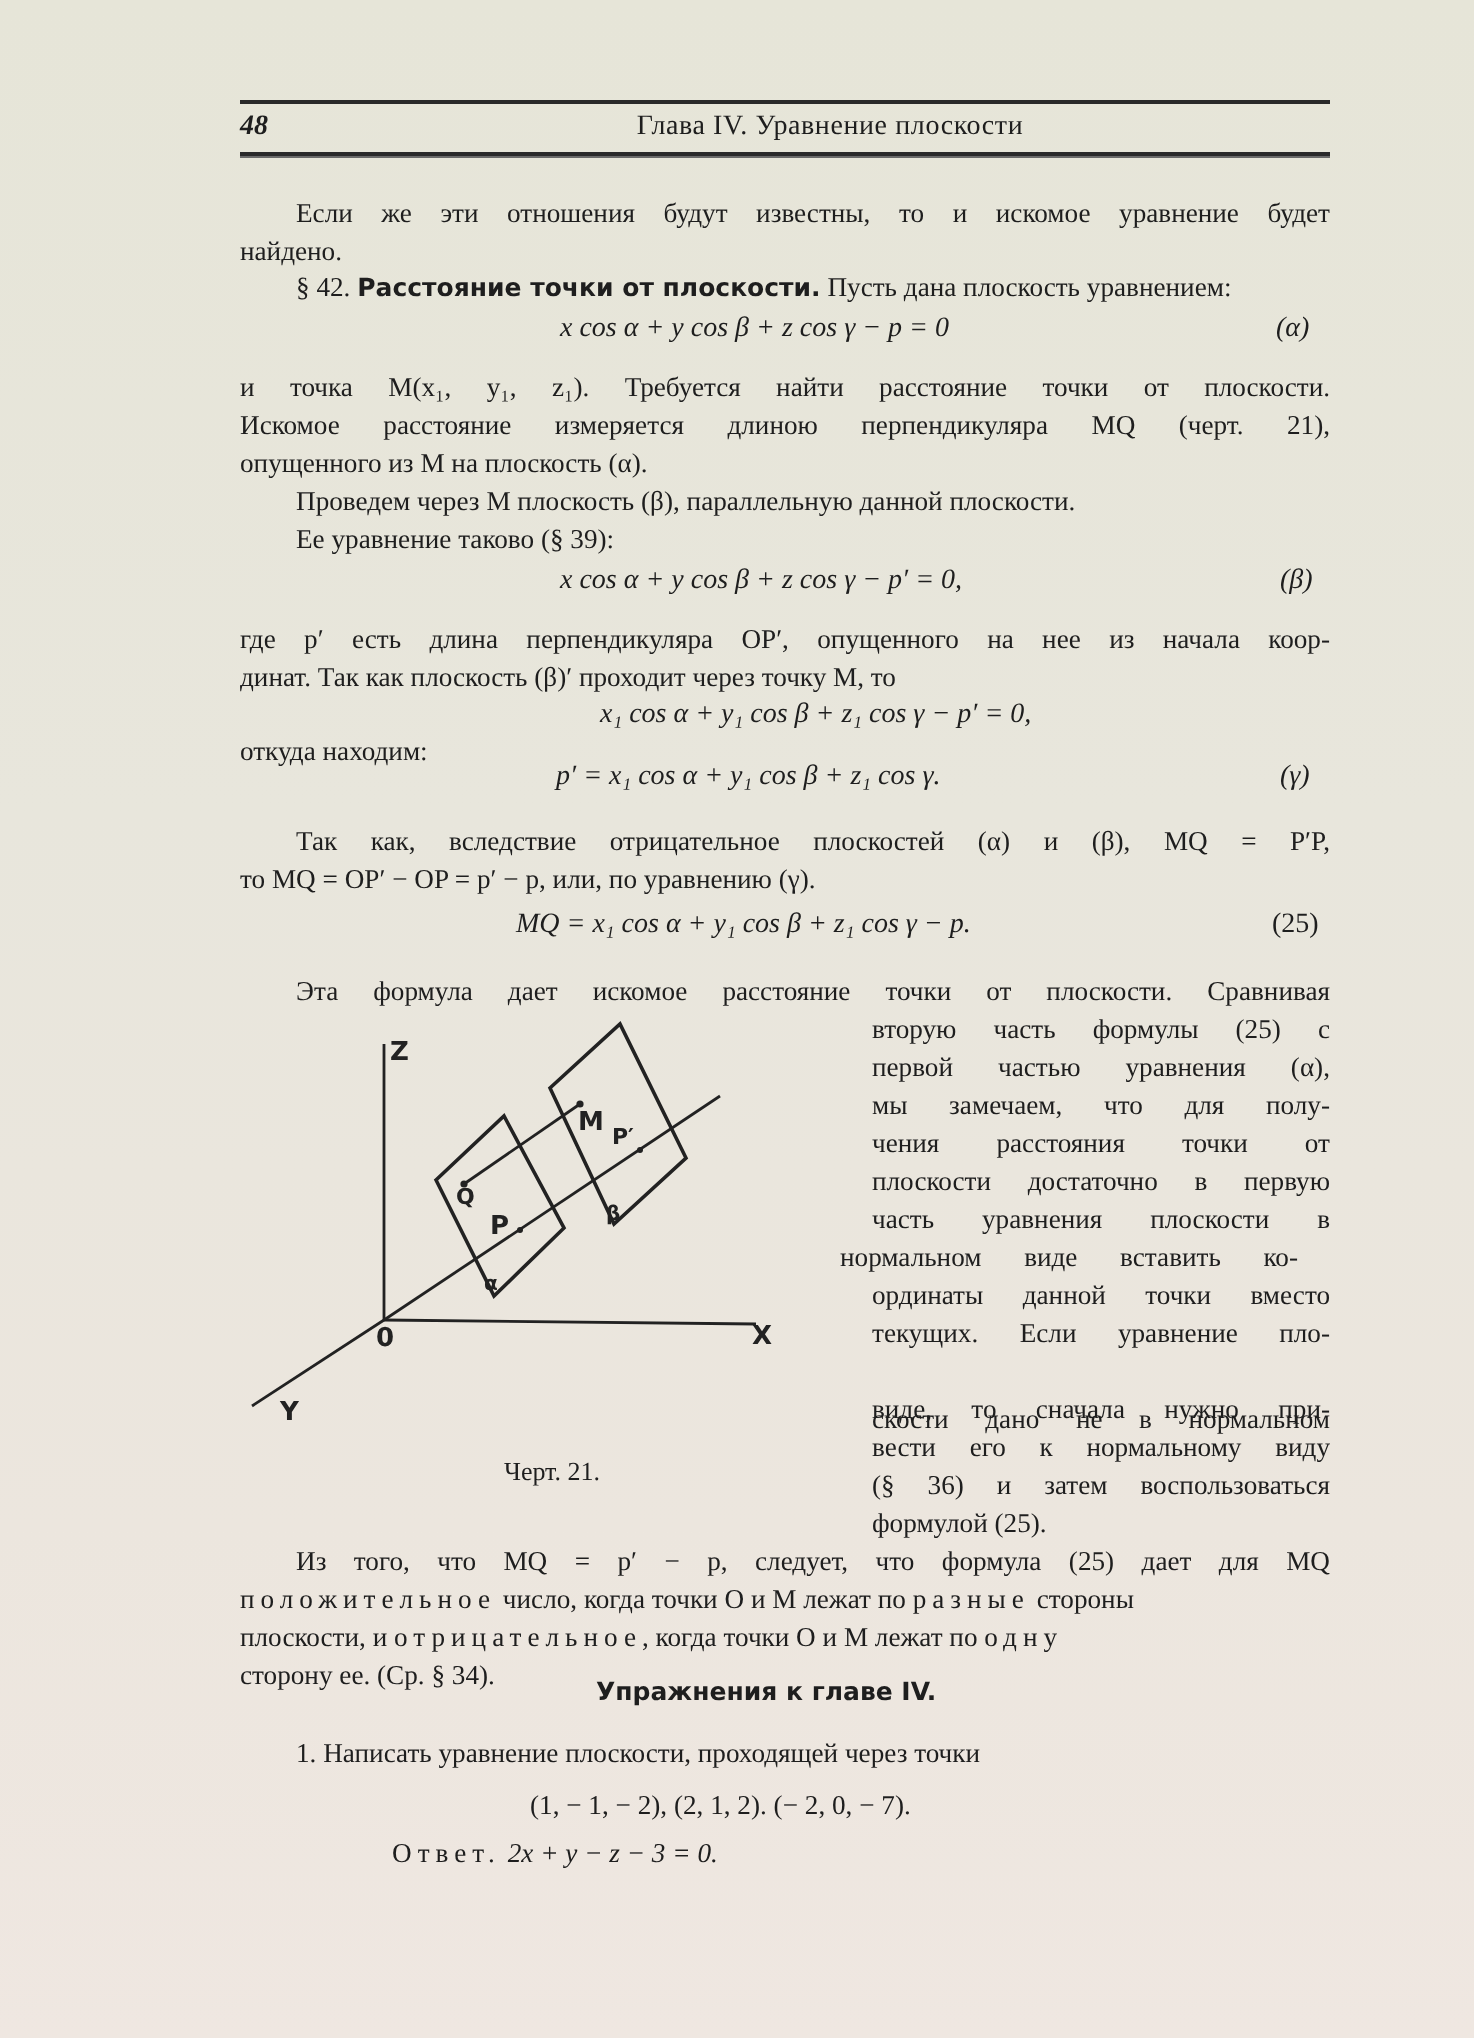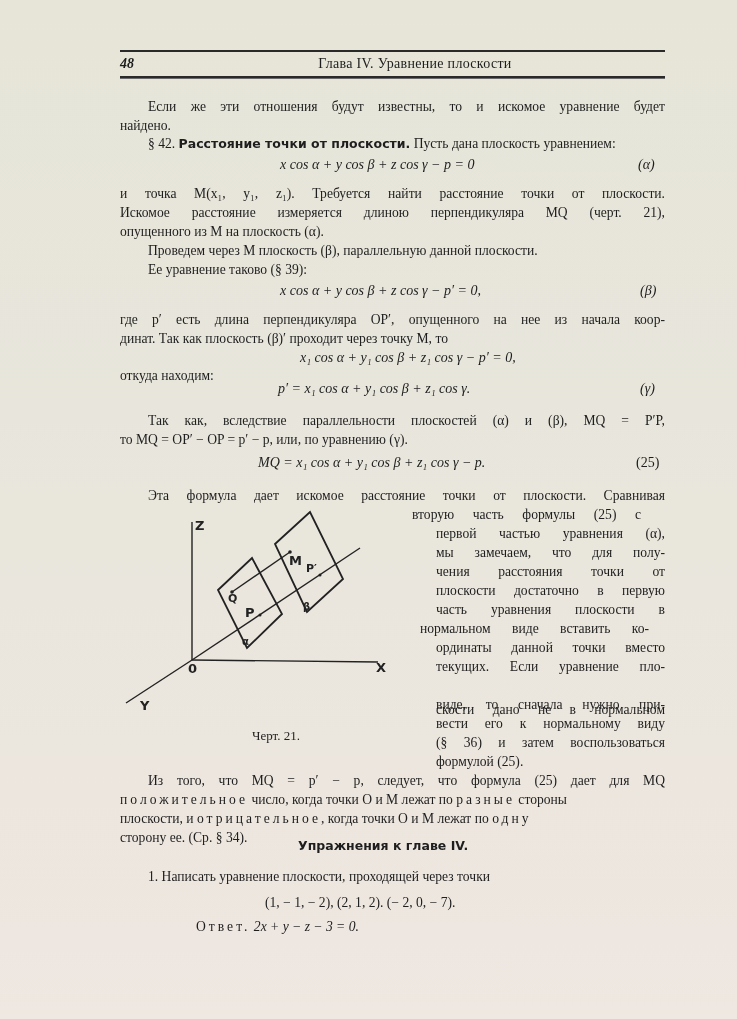--- a/index.html
+++ b/index.html
@@ -65,30 +65,30 @@
 
   <div class="txt justify" style="left:120px; top:310px; width:545px;">где p′ есть длина перпендикуляра OP′, опущенного на нее из начала коор-</div>
   <div class="txt" style="left:120px; top:329px;">динат. Так как плоскость (β)′ проходит через точку M, то</div>
 
   <div class="formula" style="left:300px; top:350px;">x₁ cos α + y₁ cos β + z₁ cos γ − p′ = 0,</div>
   <div class="txt" style="left:120px; top:366px;">откуда находим:</div>
 
   <div class="formula" style="left:278px; top:381px;">p′ = x₁ cos α + y₁ cos β + z₁ cos γ.</div>
   <div class="eqnum it" style="left:640px; top:381px;">(γ)</div>
 
-  <div class="txt justify indent" style="left:120px; top:411px; width:545px;">Так как, вследствие параллельности плоскостей (α) и (β), MQ = P′P,</div>
+  <div class="txt justify indent" style="left:120px; top:411px; width:545px;">Так как, вследствие отрицательное плоскостей (α) и (β), MQ = P′P,</div>
   <div class="txt" style="left:120px; top:430px;">то MQ = OP′ − OP = p′ − p, или, по уравнению (γ).</div>
 
   <div class="formula" style="left:258px; top:455px;">MQ = x₁ cos α + y₁ cos β + z₁ cos γ − p.</div>
   <div class="eqnum" style="left:636px; top:455px;">(25)</div>
 
   <div class="txt justify indent" style="left:120px; top:486px; width:545px;">Эта формула дает искомое расстояние точки от плоскости. Сравнивая</div>
 
   <div>
-    <div class="txt justify" style="left:412px; top:505px; width:229px;">вторую часть формулы (25) с</div>
+    <div class="txt justify" style="left:436px; top:505px; width:229px;">вторую часть формулы (25) с</div>
     <div class="txt justify" style="left:436px; top:524px; width:229px;">первой частью уравнения (α),</div>
     <div class="txt justify" style="left:436px; top:543px; width:229px;">мы замечаем, что для полу-</div>
     <div class="txt justify" style="left:436px; top:562px; width:229px;">чения расстояния точки от</div>
     <div class="txt justify" style="left:436px; top:581px; width:229px;">плоскости достаточно в первую</div>
     <div class="txt justify" style="left:436px; top:600px; width:229px;">часть уравнения плоскости в</div>
     <div class="txt justify" style="left:420px; top:619px; width:229px;">нормальном виде вставить ко-</div>
     <div class="txt justify" style="left:436px; top:638px; width:229px;">ординаты данной точки вместо</div>
     <div class="txt justify" style="left:436px; top:657px; width:229px;">текущих. Если уравнение пло-</div>
     <div class="txt justify" style="left:436px; top:700px; width:229px;">скости дано не в нормальном</div>
     <div class="txt justify" style="left:436px; top:695px; width:229px;">виде, то сначала нужно при-</div>

